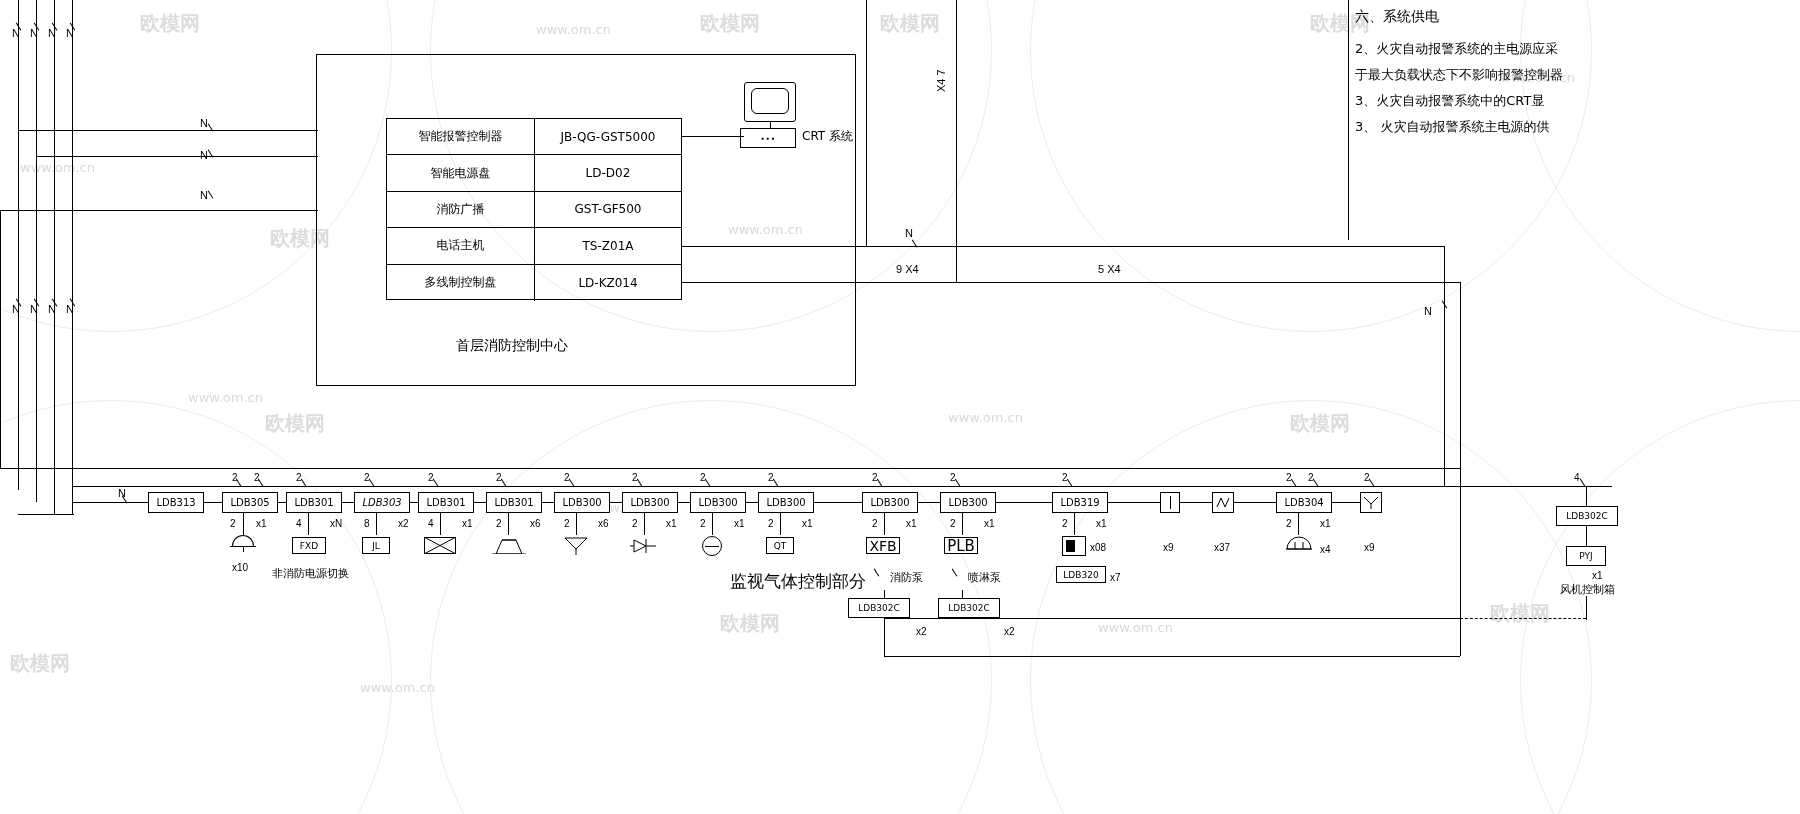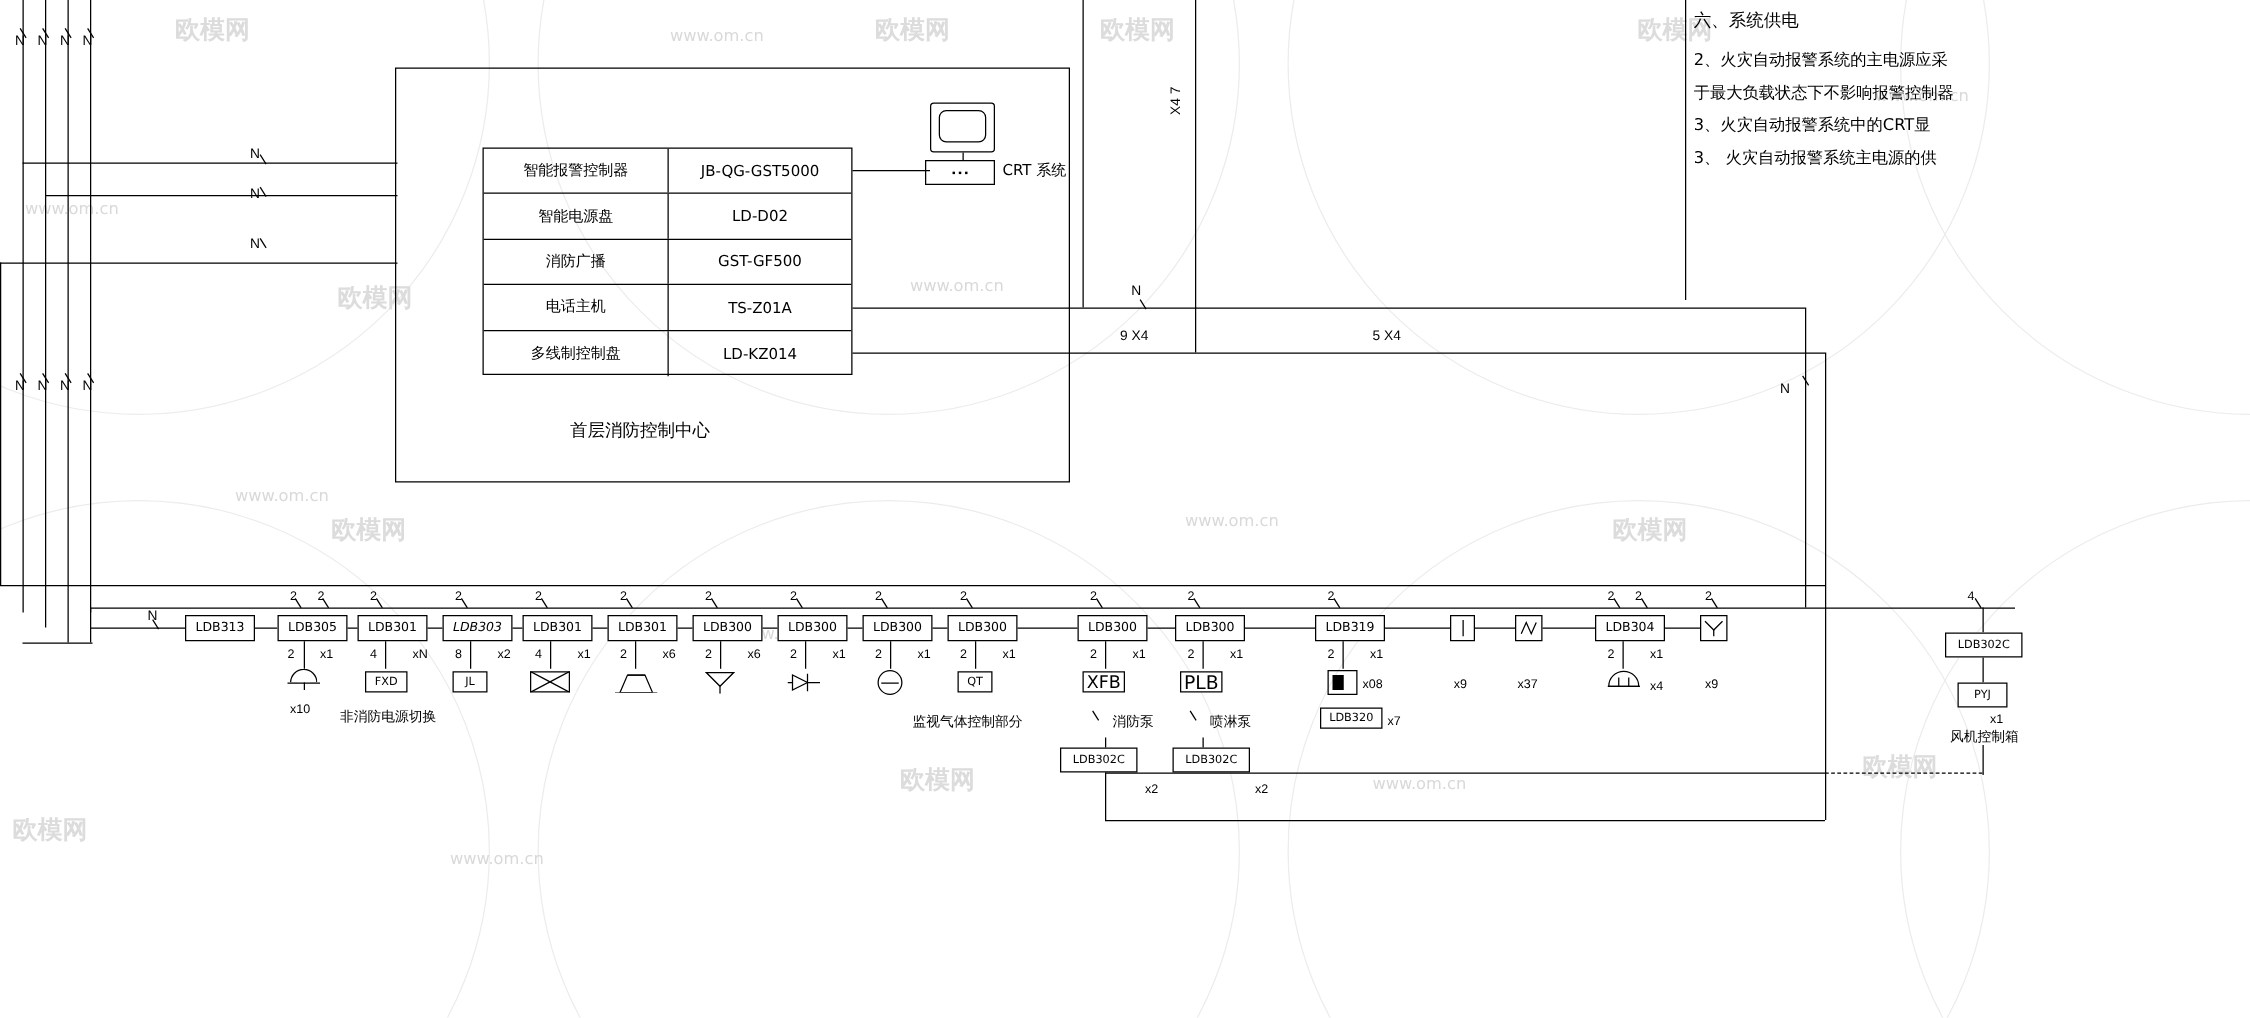--- a/index.html
+++ b/index.html
@@ -413,21 +413,21 @@
   <div class="h" style="left:705px;top:546px;width:14px;"></div>
 
   <div class="devbox" style="left:758px;top:492px;width:56px;height:21px;">LDB300</div>
   <div class="h" style="left:746px;top:502px;width:12px;"></div>
   <div class="qty" style="left:768px;top:472px;">2</div>
   <div class="tick" style="left:775px;top:478px;"></div>
   <div class="v" style="left:780px;top:513px;height:22px;"></div>
   <div class="qty" style="left:768px;top:518px;">2</div>
   <div class="qty" style="left:802px;top:518px;">x1</div>
   <div class="devbox" style="left:766px;top:537px;width:28px;height:17px;font-size:9px;">QT</div>
-  <div class="qty" style="left:730px;top:570px;font-size:11px;font-family:'DejaVu Sans',sans-serif;">监视气体控制部分</div>
+  <div class="qty" style="left:730px;top:570px;font-size:17px;font-family:'DejaVu Sans',sans-serif;">监视气体控制部分</div>
 
   <div class="devbox" style="left:862px;top:492px;width:56px;height:21px;">LDB300</div>
   <div class="h" style="left:814px;top:502px;width:48px;"></div>
   <div class="qty" style="left:872px;top:472px;">2</div>
   <div class="tick" style="left:879px;top:478px;"></div>
   <div class="v" style="left:884px;top:513px;height:22px;"></div>
   <div class="qty" style="left:872px;top:518px;">2</div>
   <div class="qty" style="left:906px;top:518px;">x1</div>
   <div class="devbox" style="left:866px;top:537px;width:34px;height:17px;font-size:14px;">XFB</div>
   <div class="tick" style="left:876px;top:568px;"></div>

